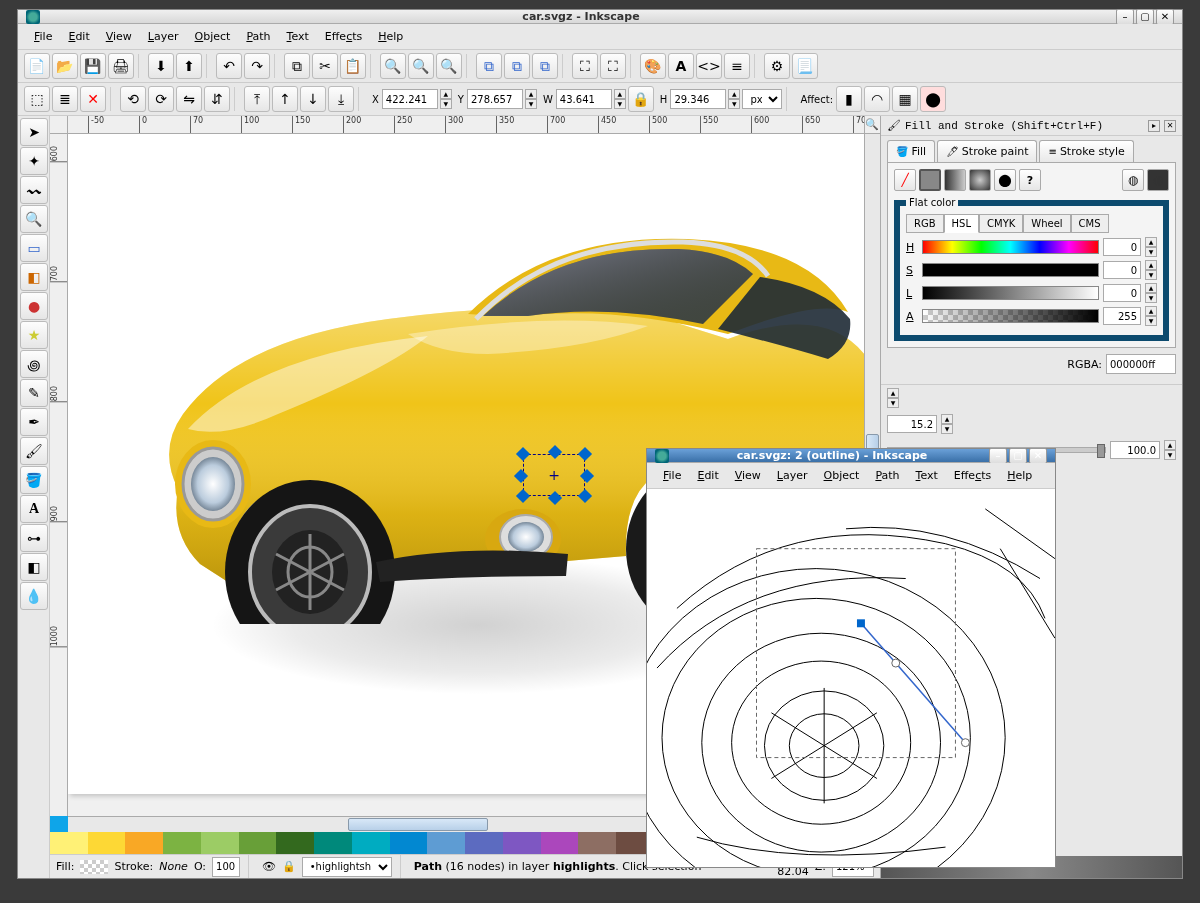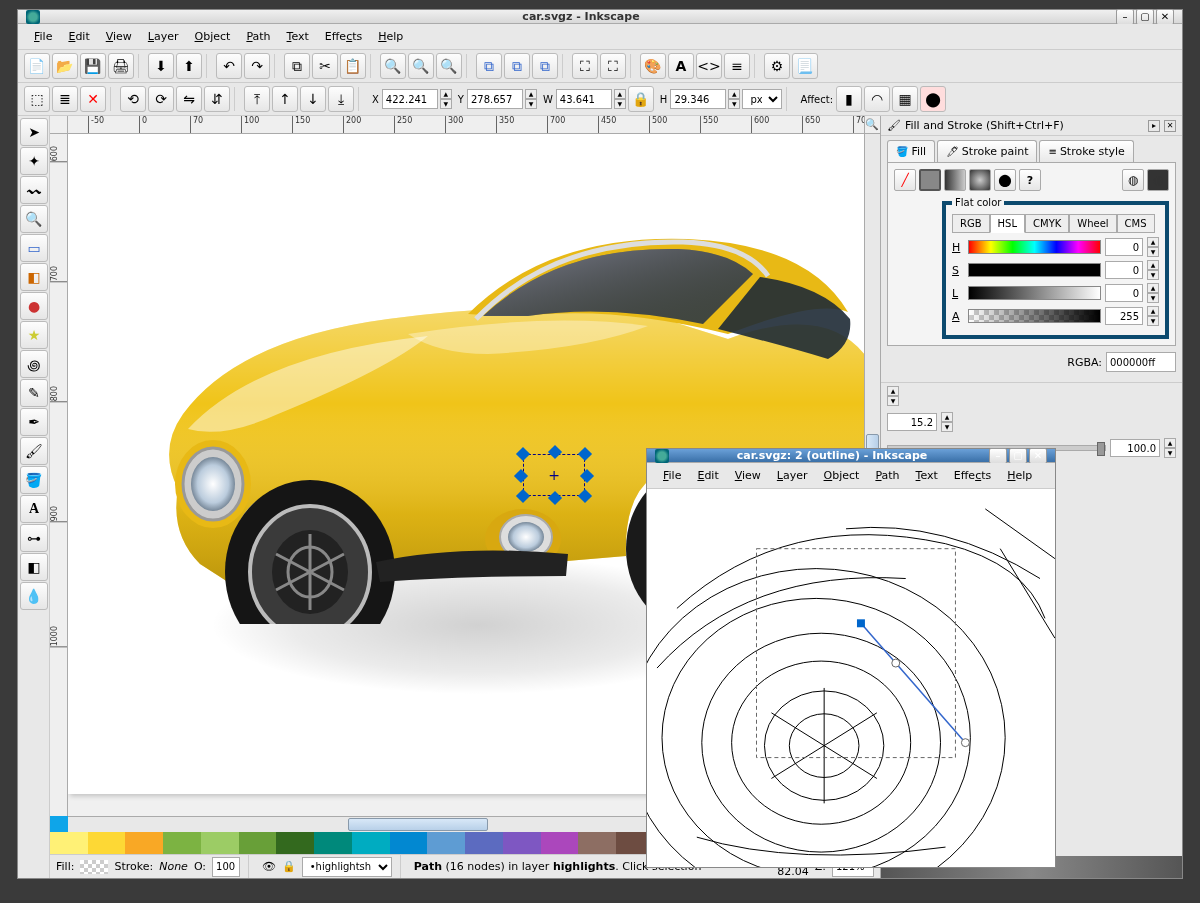--- a/index.html
+++ b/index.html
@@ -38,28 +38,28 @@
 .thumb-v { position:absolute; left:1px; right:1px; top:300px; height:70px; background:linear-gradient(90deg,#d8e8f8,#b8d0e8); border:1px solid #89a; border-radius:2px; }
 .scroll-h-row { height:16px; display:flex; }
 .scroll-h { flex:1; background:#e8e8e8; border-top:1px solid #aaa; margin-left:18px; position:relative; }
 .thumb-h { position:absolute; top:1px; bottom:1px; left:280px; width:140px; background:linear-gradient(#d8e8f8,#b8d0e8); border:1px solid #89a; border-radius:2px; }
 .palette { height:22px; display:flex; }
 .swatch { flex:1; cursor:pointer; }
 .statusbar { height:24px; background:#e8e8e8; border-top:1px solid #ccc; display:flex; align-items:center; gap:6px; padding:0 6px; font-size:10px; }
 .statusbar .chip { width:28px; height:14px; }
 .dock { width:302px; background:#e8e8e8; border-left:1px solid #aaa; display:flex; flex-direction:column; }
 .dock-title { height:20px; display:flex; align-items:center; padding:0 6px; border-bottom:1px solid #ccc; gap:4px; }
-.dock-title span.t { flex:1; }
+.dock-title span.t { flex:1;font-family:Liberation Mono, monospace; }
 .tabs { display:flex; gap:2px; padding:4px 6px 0; }
 .tab { padding:4px 8px; background:linear-gradient(#fff,#e8e8e8); border:1px solid #aaa; border-bottom:none; border-radius:3px 3px 0 0; cursor:pointer; display:flex; align-items:center; gap:3px; font-size:10px;}
 .tab.active { background:#f4f4f4; }
 .panel { margin:0 6px; padding:6px; background:#f4f4f4; border:1px solid #aaa; }
 .paintrow { display:flex; gap:3px; align-items:center; margin-bottom:6px; }
 .pbtn { width:22px; height:22px; border:1px solid #aaa; background:linear-gradient(#fff,#e6e6e6); border-radius:2px; display:flex; align-items:center; justify-content:center; font-size:12px; cursor:pointer; }
-fieldset { border:4px solid #0c4a6e; padding:6px;margin-left:48px; }
+fieldset { border:6px solid #0c4a6e; padding:6px; }
 legend { font-size:10px; padding:0 3px; }
 .colortabs { display:flex; gap:0; margin-bottom:4px; }
 .ctab { padding:3px 7px; border:1px solid #aaa; background:#eee; font-size:10px; cursor:pointer; }
 .ctab.active { background:#fff; border-bottom-color:#fff; }
 .hslrow { display:flex; align-items:center; gap:4px; margin-bottom:3px; }
 .hslrow .lab { width:12px; text-decoration:underline; }
 .slider { flex:1; height:14px; border:1px solid #888; }
 .slider.hue { background:linear-gradient(90deg,red,#ff0,#0f0,#0ff,#00f,#f0f,red); }
 .slider.sat { background:linear-gradient(90deg,#000,#000); }
 .slider.lig { background:linear-gradient(90deg,#000,#fff); }

